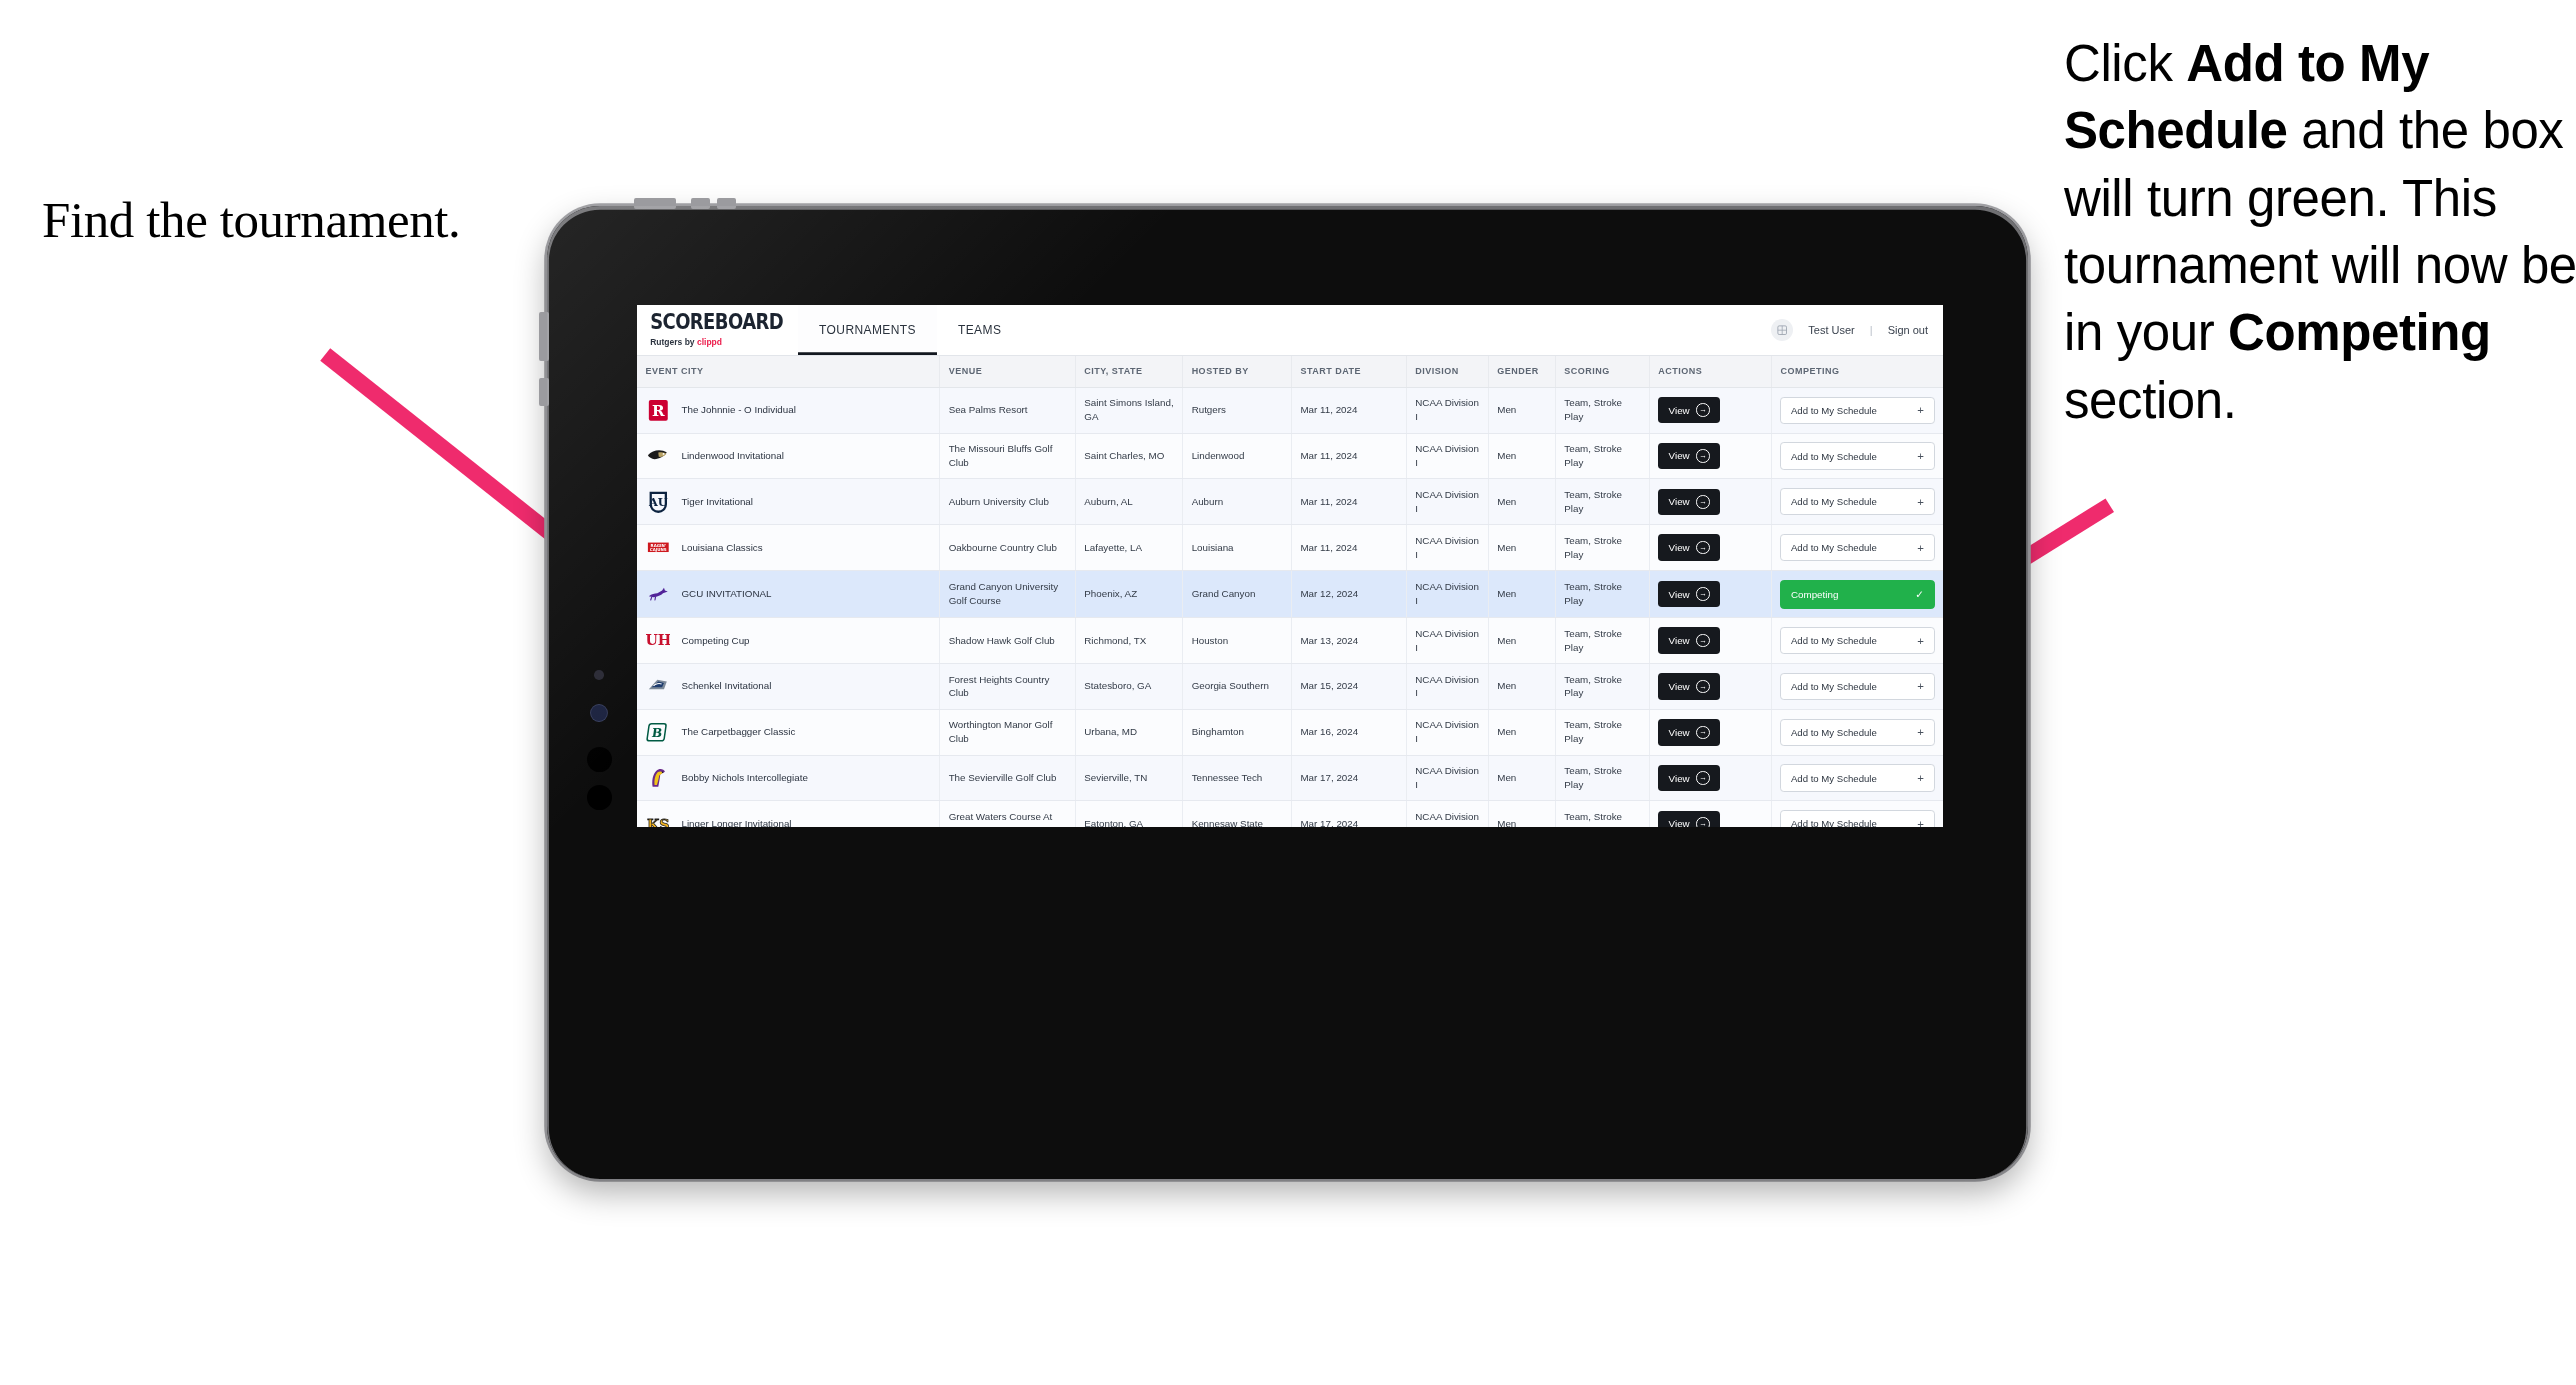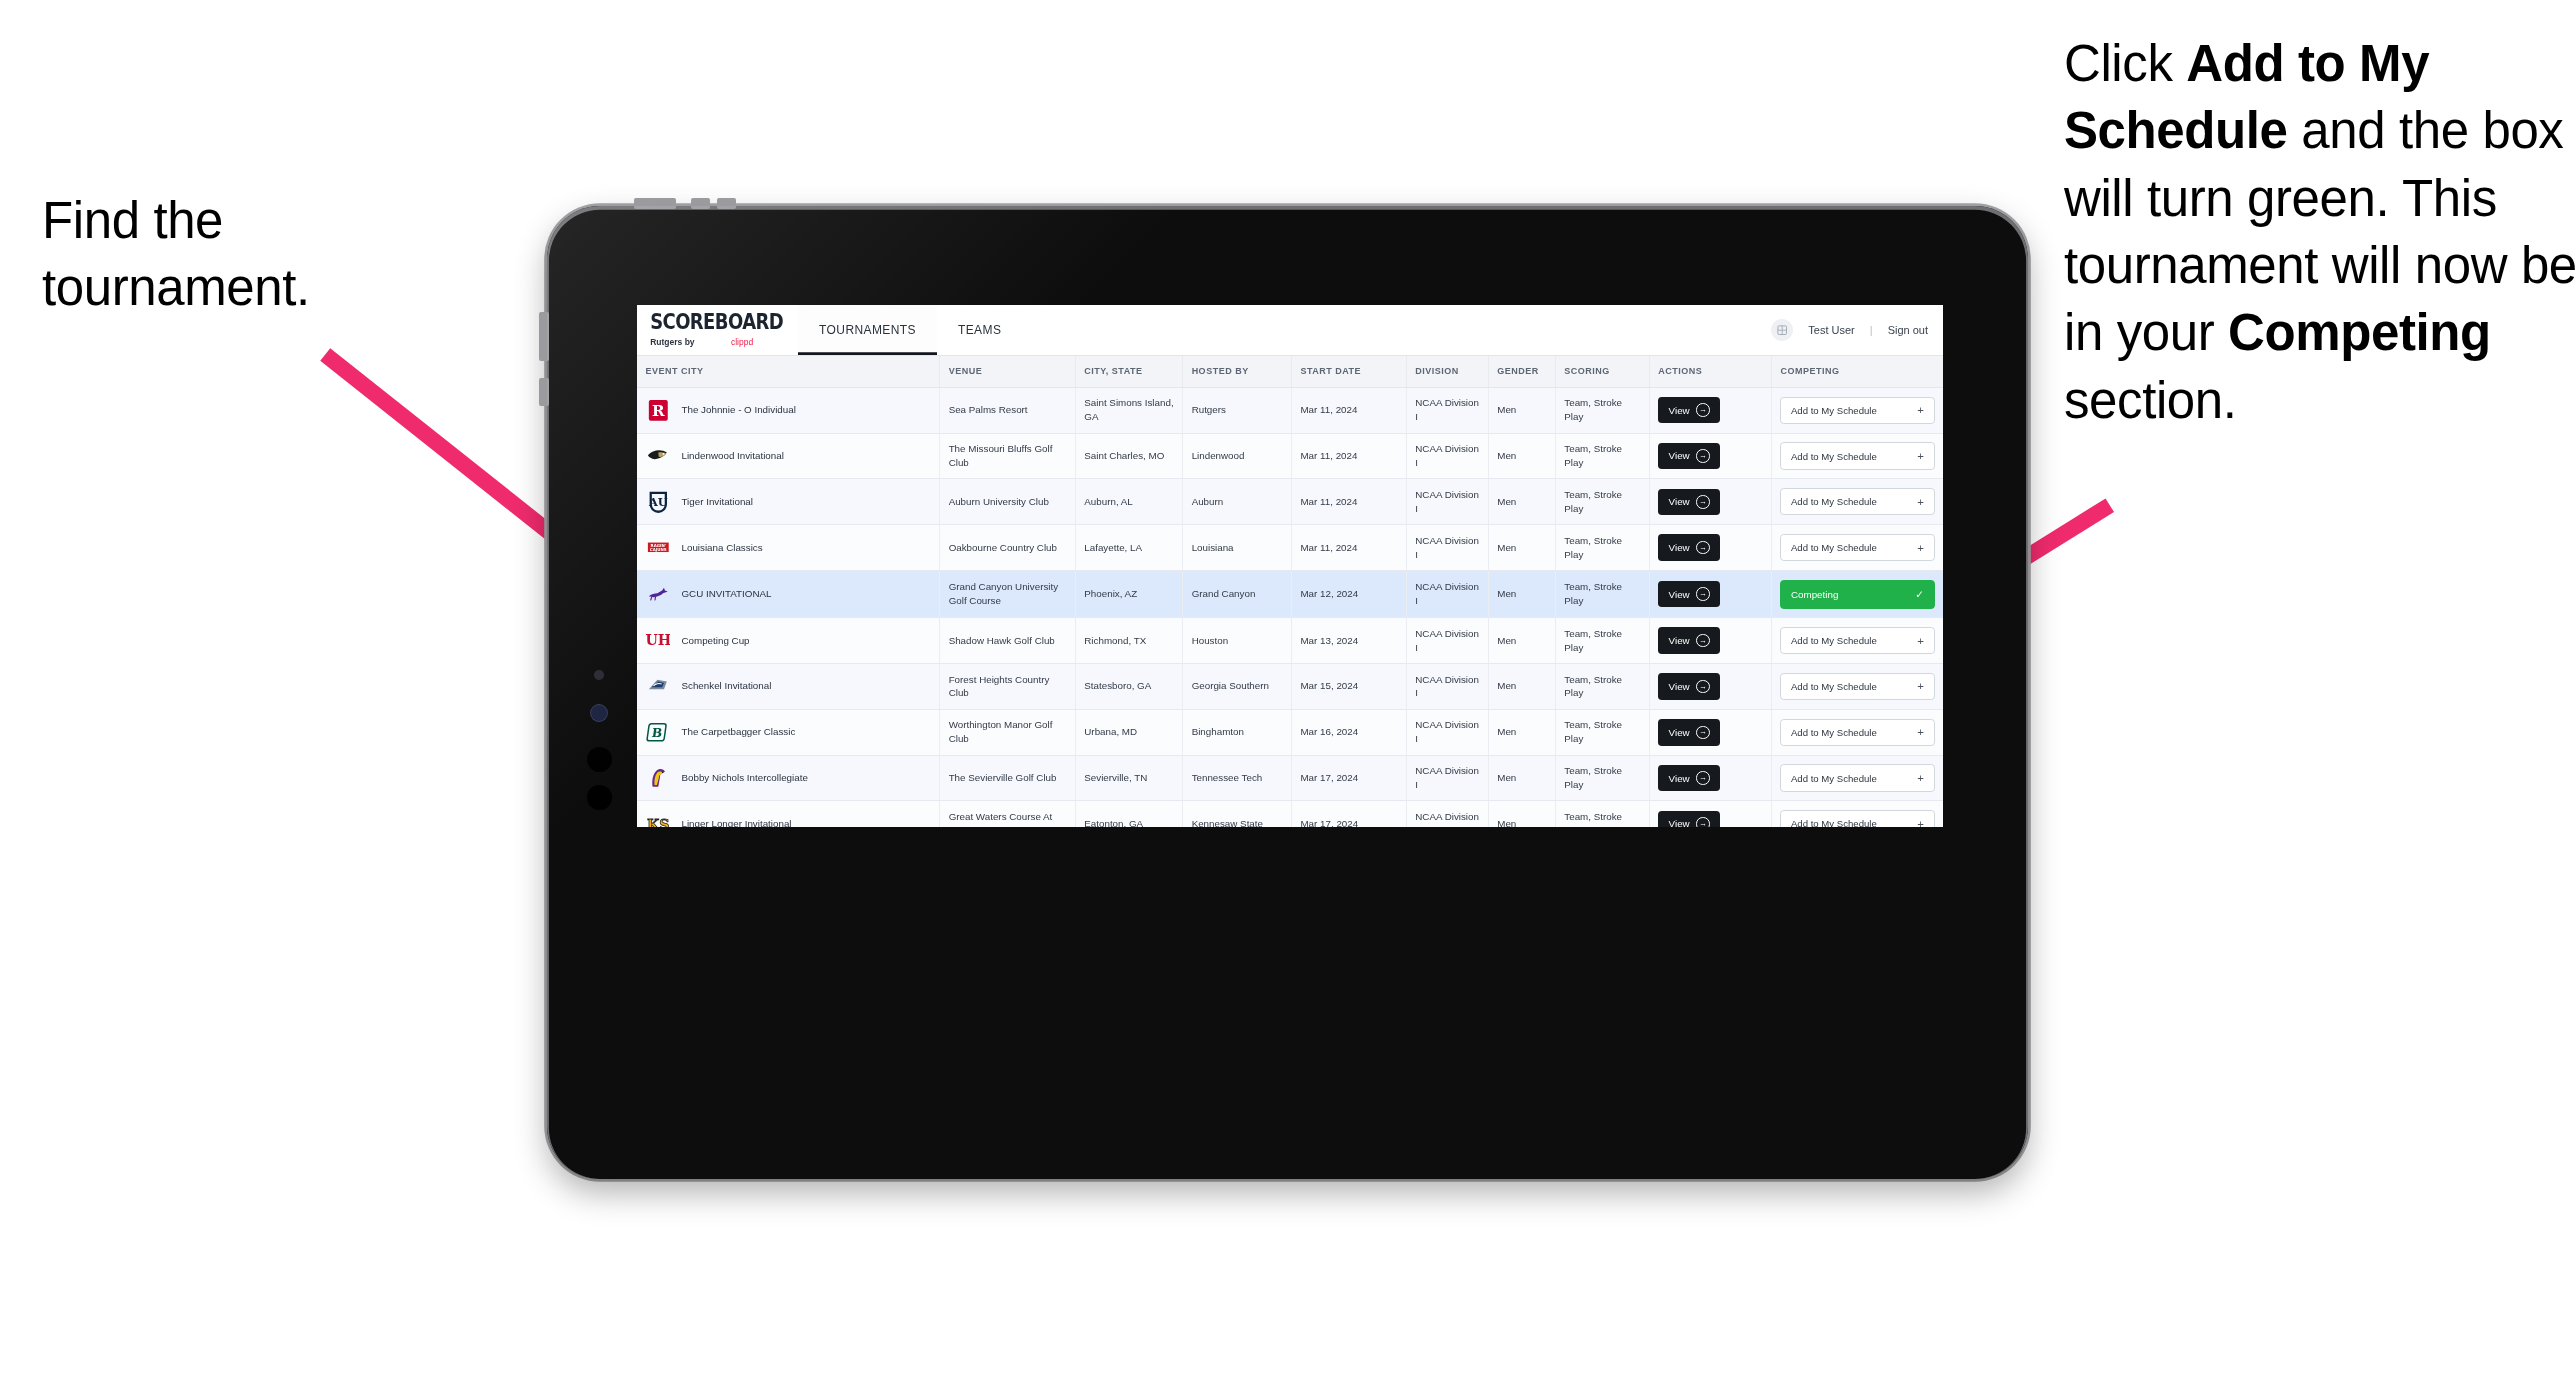--- a/index.html
+++ b/index.html
@@ -15,21 +15,21 @@
 
   
   .annot {
     position: absolute;
     color: #000;
     font-size: 51px;
     line-height: 1.32;
     letter-spacing: -0.4px;
   }
   .annot b { font-weight: 700; }
-  #annot-left  { left: 42px;  top: 187px;  width: 445px; }
+  #annot-left  { left: 42px;  top: 187px;  width: 445px; font-family: Liberation Serif, serif; }
   #annot-right { left: 2064px; top: 30px;  width: 516px; }
 
   
   .arrow { position: absolute; pointer-events: none; }
   #arrow-left  { left: 312px;  top: 341px;  width: 397px; height: 322px; }
   #arrow-right { left: 1849px; top: 492px;  width: 274px; height: 189px; }
 
   
   #tablet {
     position: absolute;
@@ -116,21 +116,21 @@
     transform: scaleY(1.18);
     transform-origin: left center;
   }
   #brand-sub {
     font-size: 8.5px;
     color: #2c3440;
     font-weight: 600;
     margin-top: 5.7px;
     white-space: nowrap;
   }
-  #brand-sub .clippd { color: #ec1c4b; font-weight: 400; margin-left: 34px; }
+  #brand-sub .clippd { color: #ec1c4b; font-weight: 700; }
 
   .navtab {
     display: flex; align-items: center;
     padding: 0 21px;
     font-size: 12px;
     color: #2a323d;
     letter-spacing: 0.4px;
     cursor: pointer;
     position: relative;
     background: transparent;

